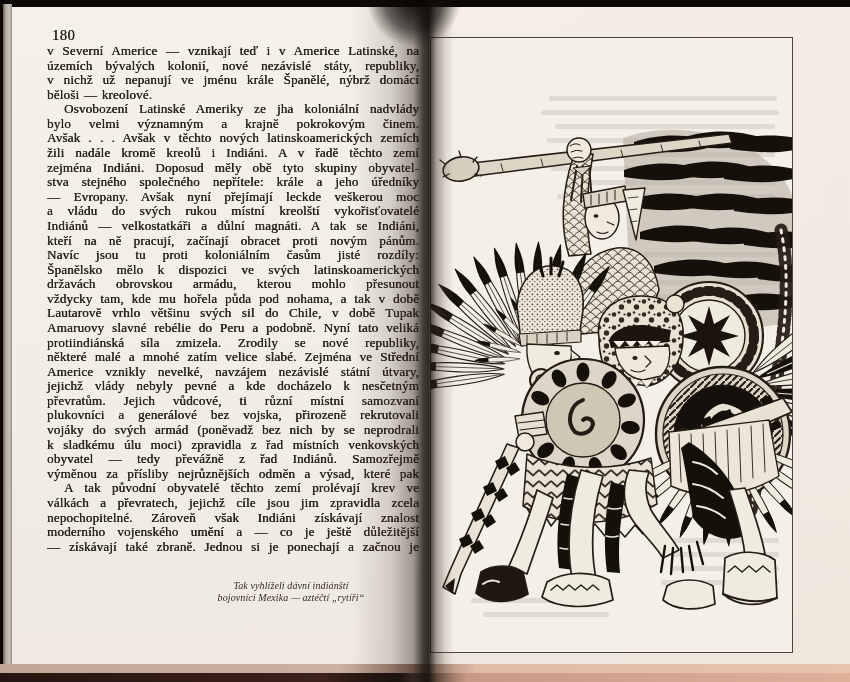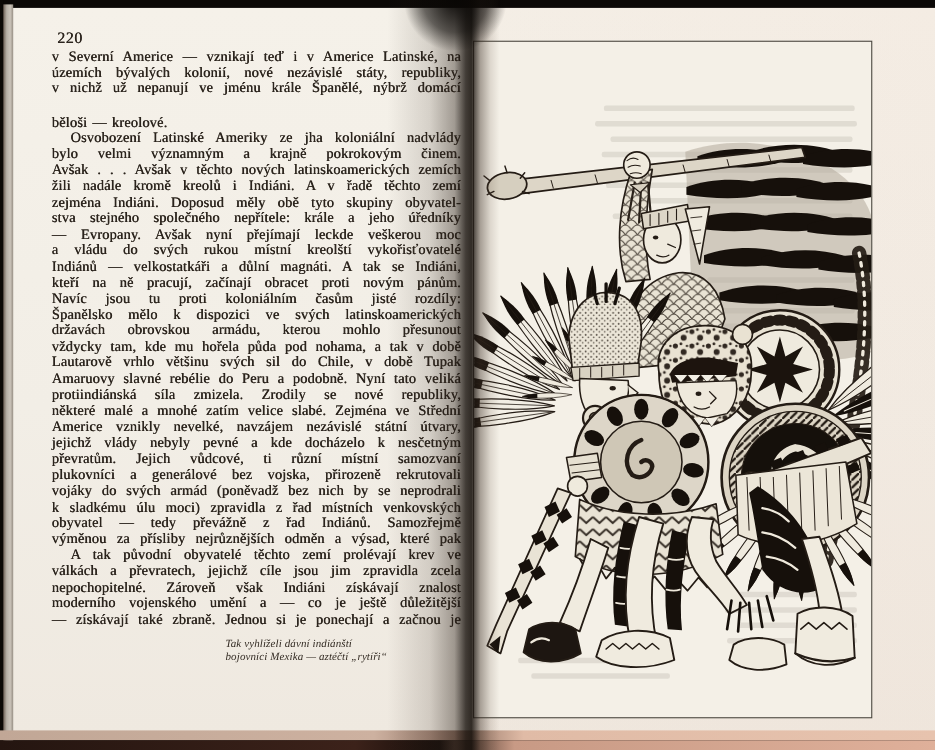--- a/index.html
+++ b/index.html
@@ -50,40 +50,40 @@
     position:absolute;left:52px;top:27px;font-size:14.5px;color:#2b241d;
     letter-spacing:0.5px;z-index:2;text-shadow:0.3px 0 0 currentColor;
   }
   .text-block{
     position:absolute;left:47px;top:44px;width:372px;z-index:2;
     color:#2b241d;font-size:13.1px;line-height:14.58px;
     letter-spacing:0.15px;word-spacing:1.2px;text-shadow:0.35px 0 0 currentColor;
   }
   .tline{text-align:justify;text-align-last:justify;white-space:normal;}
   .tline.ind{text-indent:17px;}
-  .tline.end{text-align-last:left;margin-top:16px;}
+  .tline.end{text-align-last:left;}
   .caption{
     position:absolute;left:205px;top:580px;width:172px;z-index:2;
     font-style:italic;font-size:10px;line-height:12.3px;color:#332b23;
-    text-align:left;letter-spacing:0.1px;
+    text-align:center;letter-spacing:0.1px;
   }
   
   .illus-frame{
     position:absolute;left:430px;top:37px;width:361px;height:614px;
     border:1px solid #4a463f;background:#f4f0e7;overflow:hidden;z-index:3;
   }
   .illus-frame svg{position:absolute;left:0;top:0;}
 </style>
 </head>
 <body>
 
 <div class="spread"></div>
 <div class="right-tint"></div>
 
-<div class="page-number">220</div>
+<div class="page-number">180</div>
 
 <div class="text-block">
     <div class="tline">v Severní Americe — vznikají teď i v Americe Latinské, na</div>
     <div class="tline">územích bývalých kolonií, nové nezávislé státy, republiky,</div>
     <div class="tline">v nichž už nepanují ve jménu krále Španělé, nýbrž domácí</div>
     <div class="tline end">běloši — kreolové.</div>
     <div class="tline ind">Osvobození Latinské Ameriky ze jha koloniální nadvlády</div>
     <div class="tline">bylo velmi významným a krajně pokrokovým činem.</div>
     <div class="tline">Avšak . . . Avšak v těchto nových latinskoamerických zemích</div>
     <div class="tline">žili nadále kromě kreolů i Indiáni. A v řadě těchto zemí</div>

